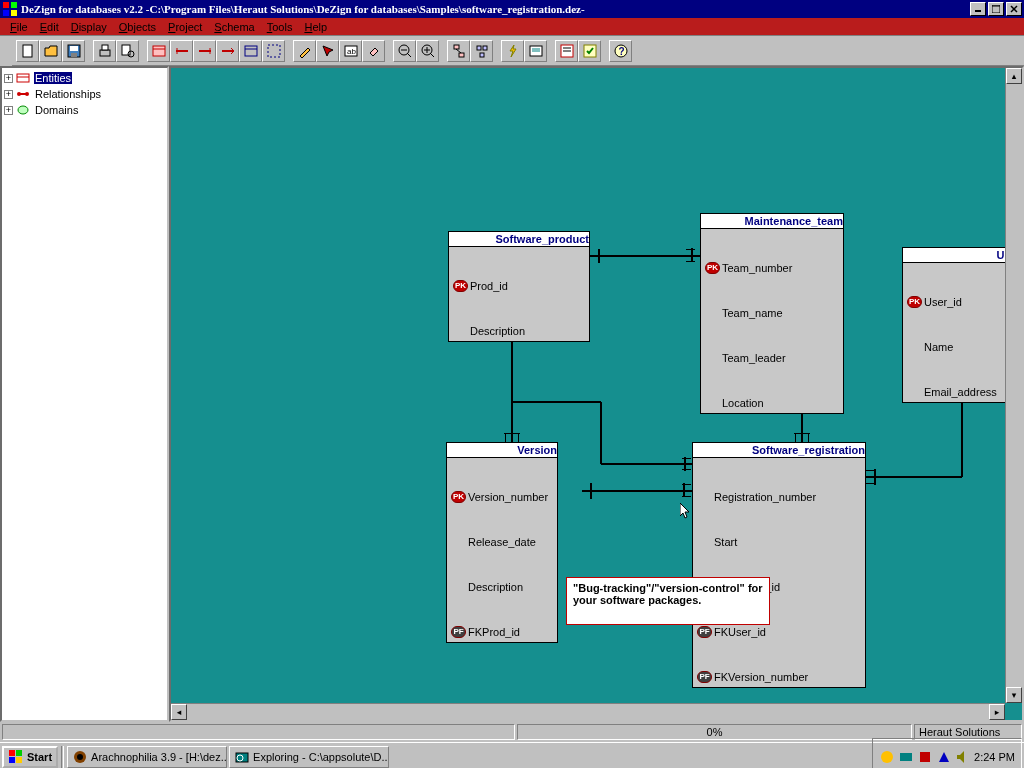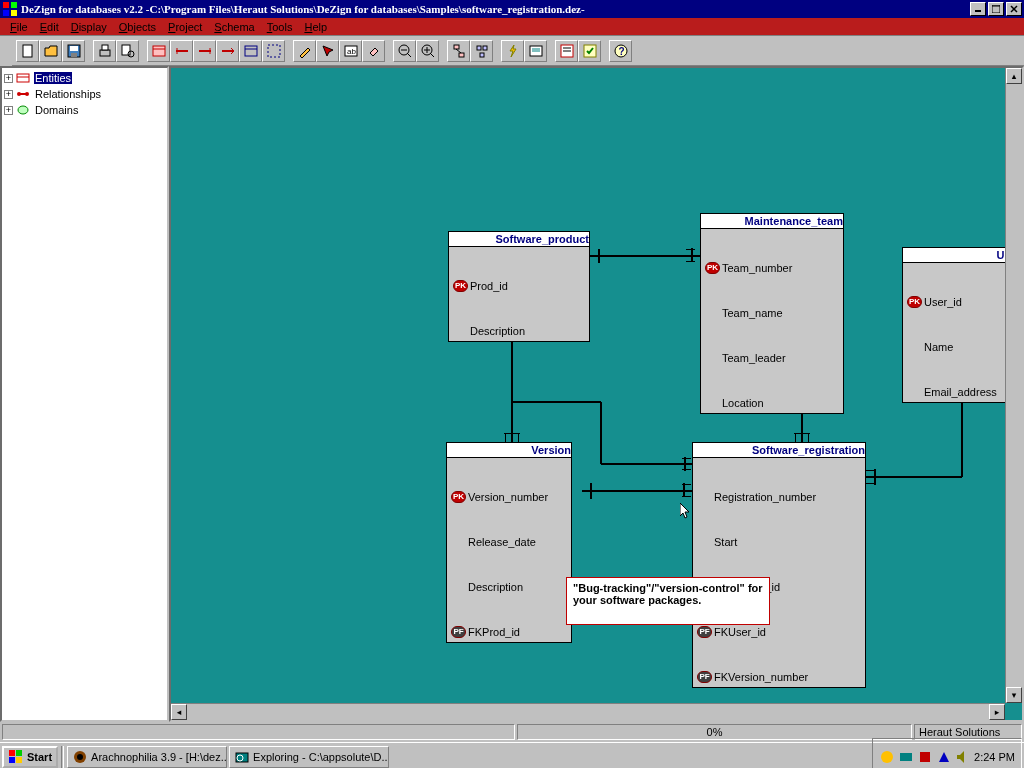--- a/index.html
+++ b/index.html
@@ -380,21 +380,21 @@
             <div class="entity-row">
               <span class="key-spacer"></span>
               <span>Name</span>
             </div>
             <div class="entity-row">
               <span class="key-spacer"></span>
               <span>Email_address</span>
             </div>
           </div>
         </div>
-        <div class="entity" style="left: 275px; top: 374px; width: 126px;">
+        <div class="entity" style="left: 275px; top: 374px; width: 112px;">
           <div class="entity-title">Version</div>
           <div class="entity-body">
             <div class="entity-row">
               <span class="key-badge pk">PK</span>
               <span>Version_number</span>
             </div>
             <div class="entity-row">
               <span class="key-spacer"></span>
               <span>Release_date</span>
             </div>

